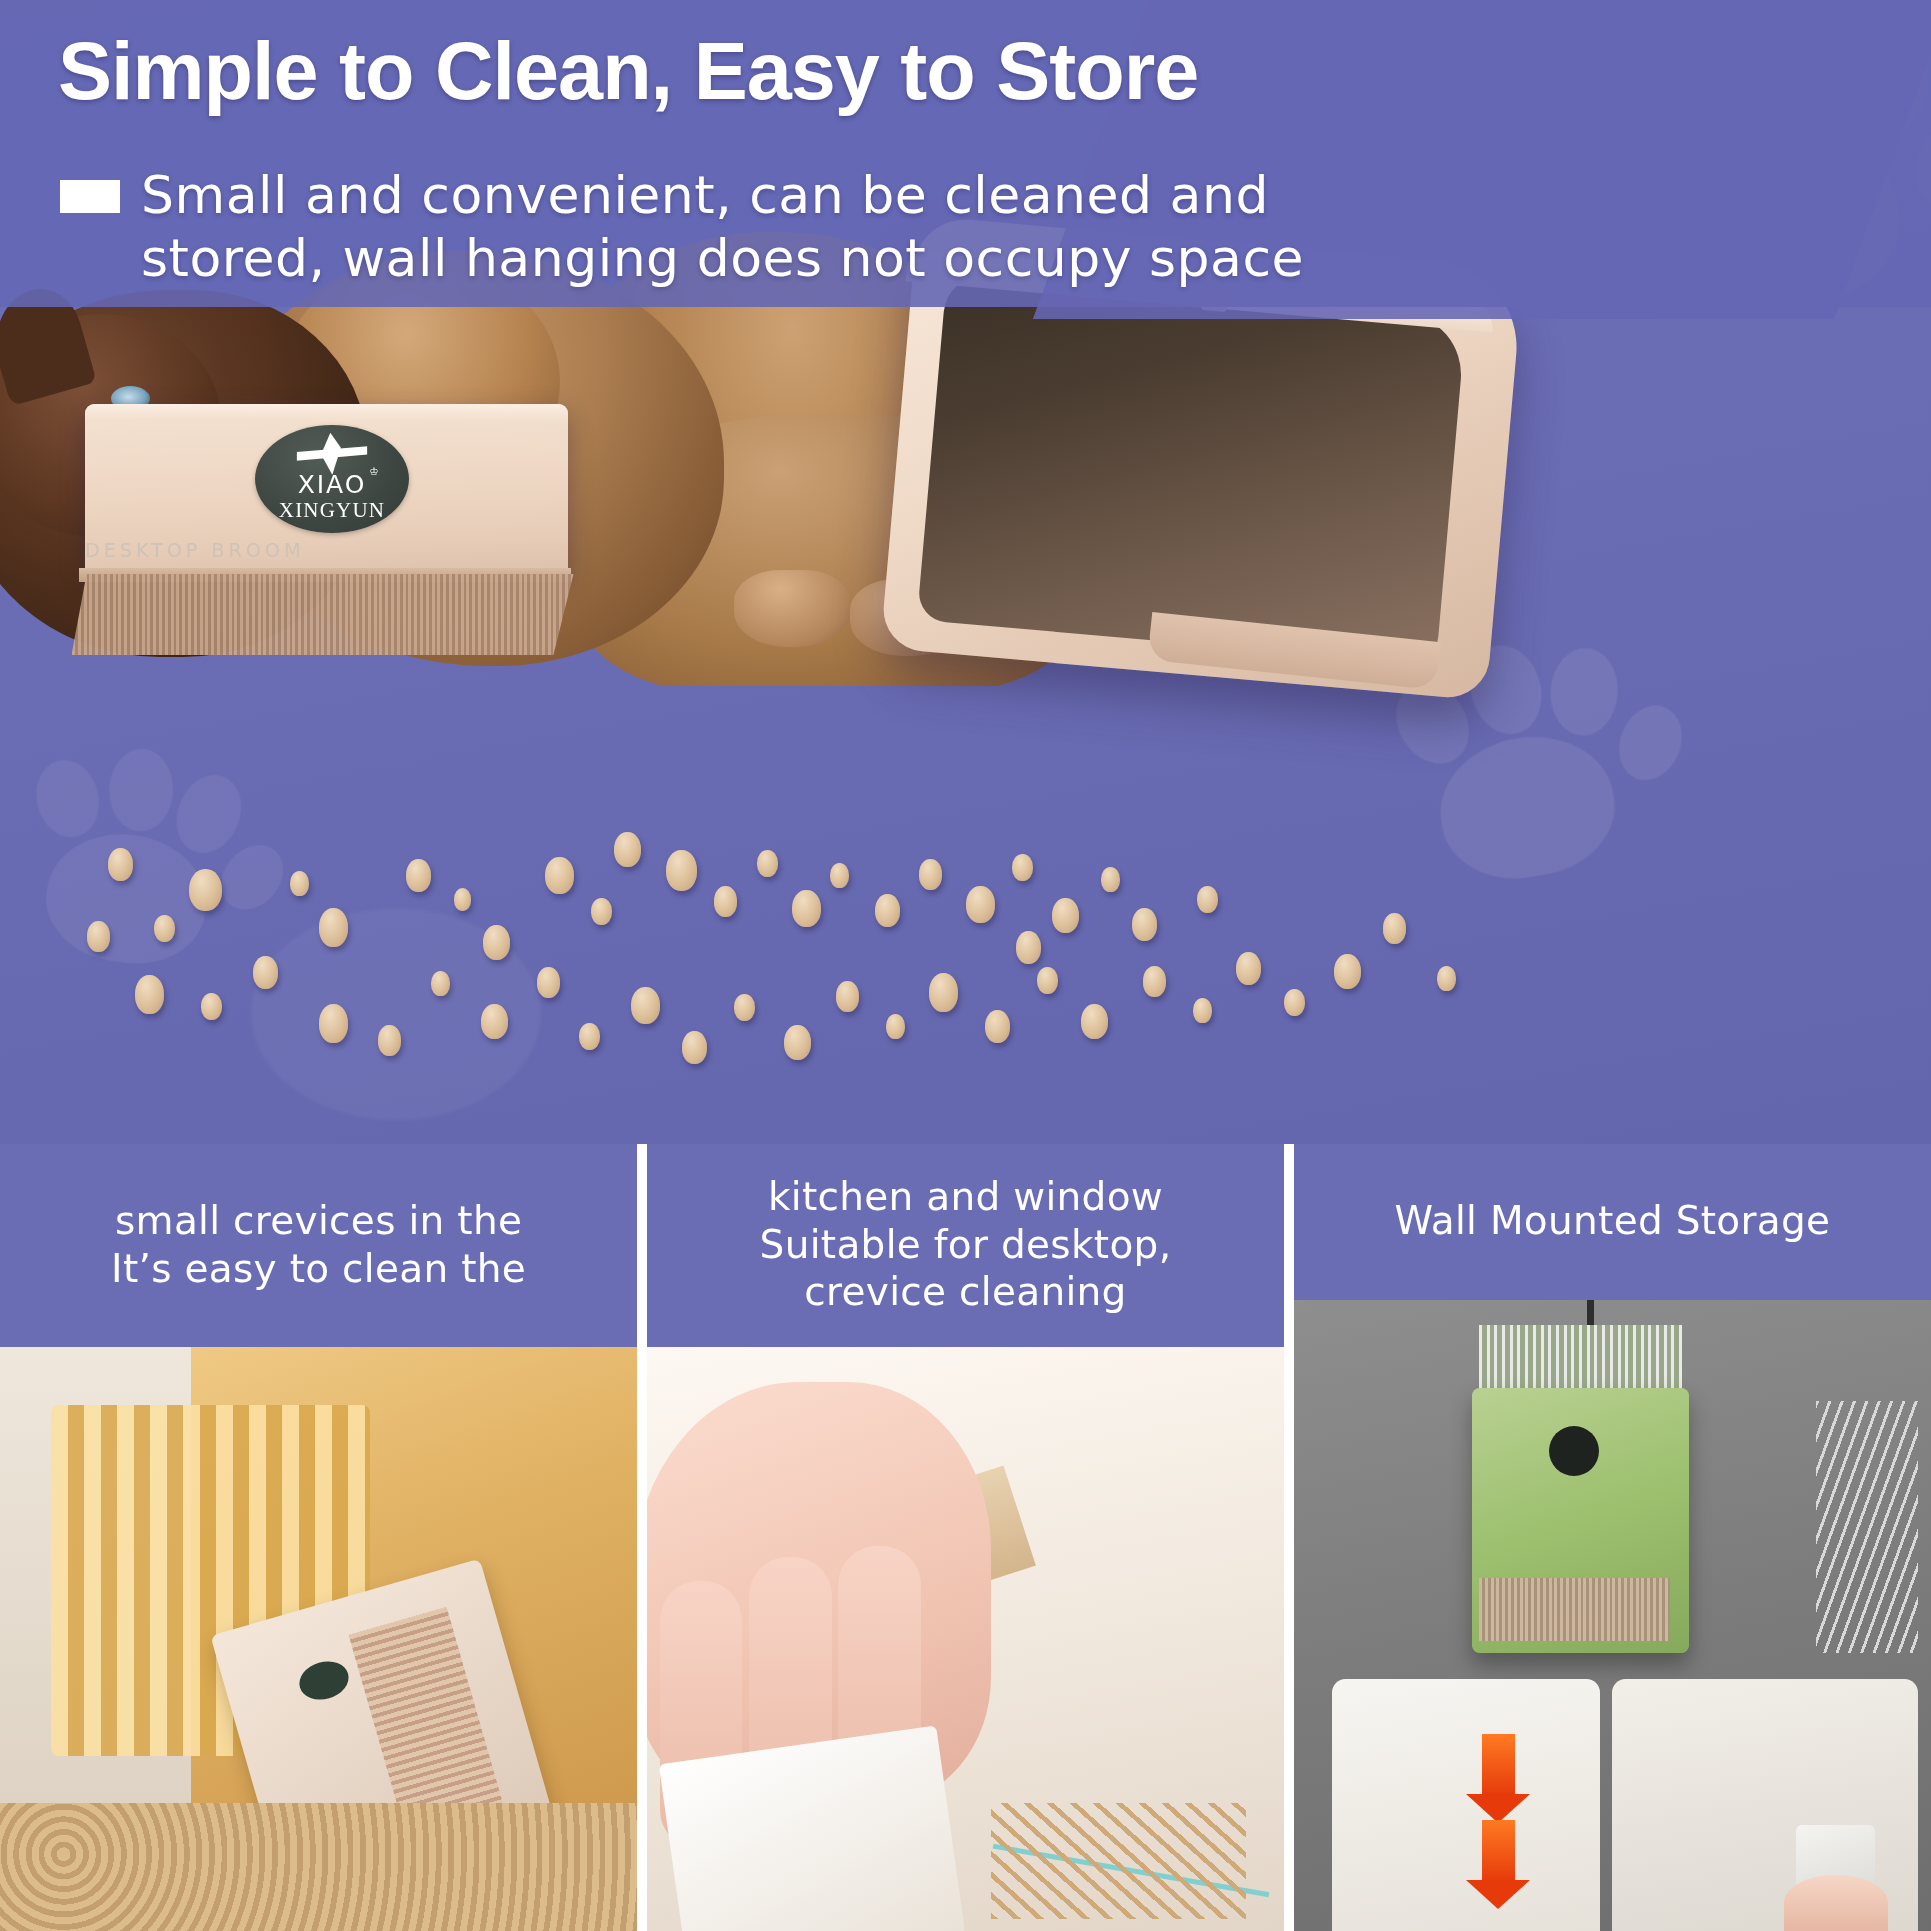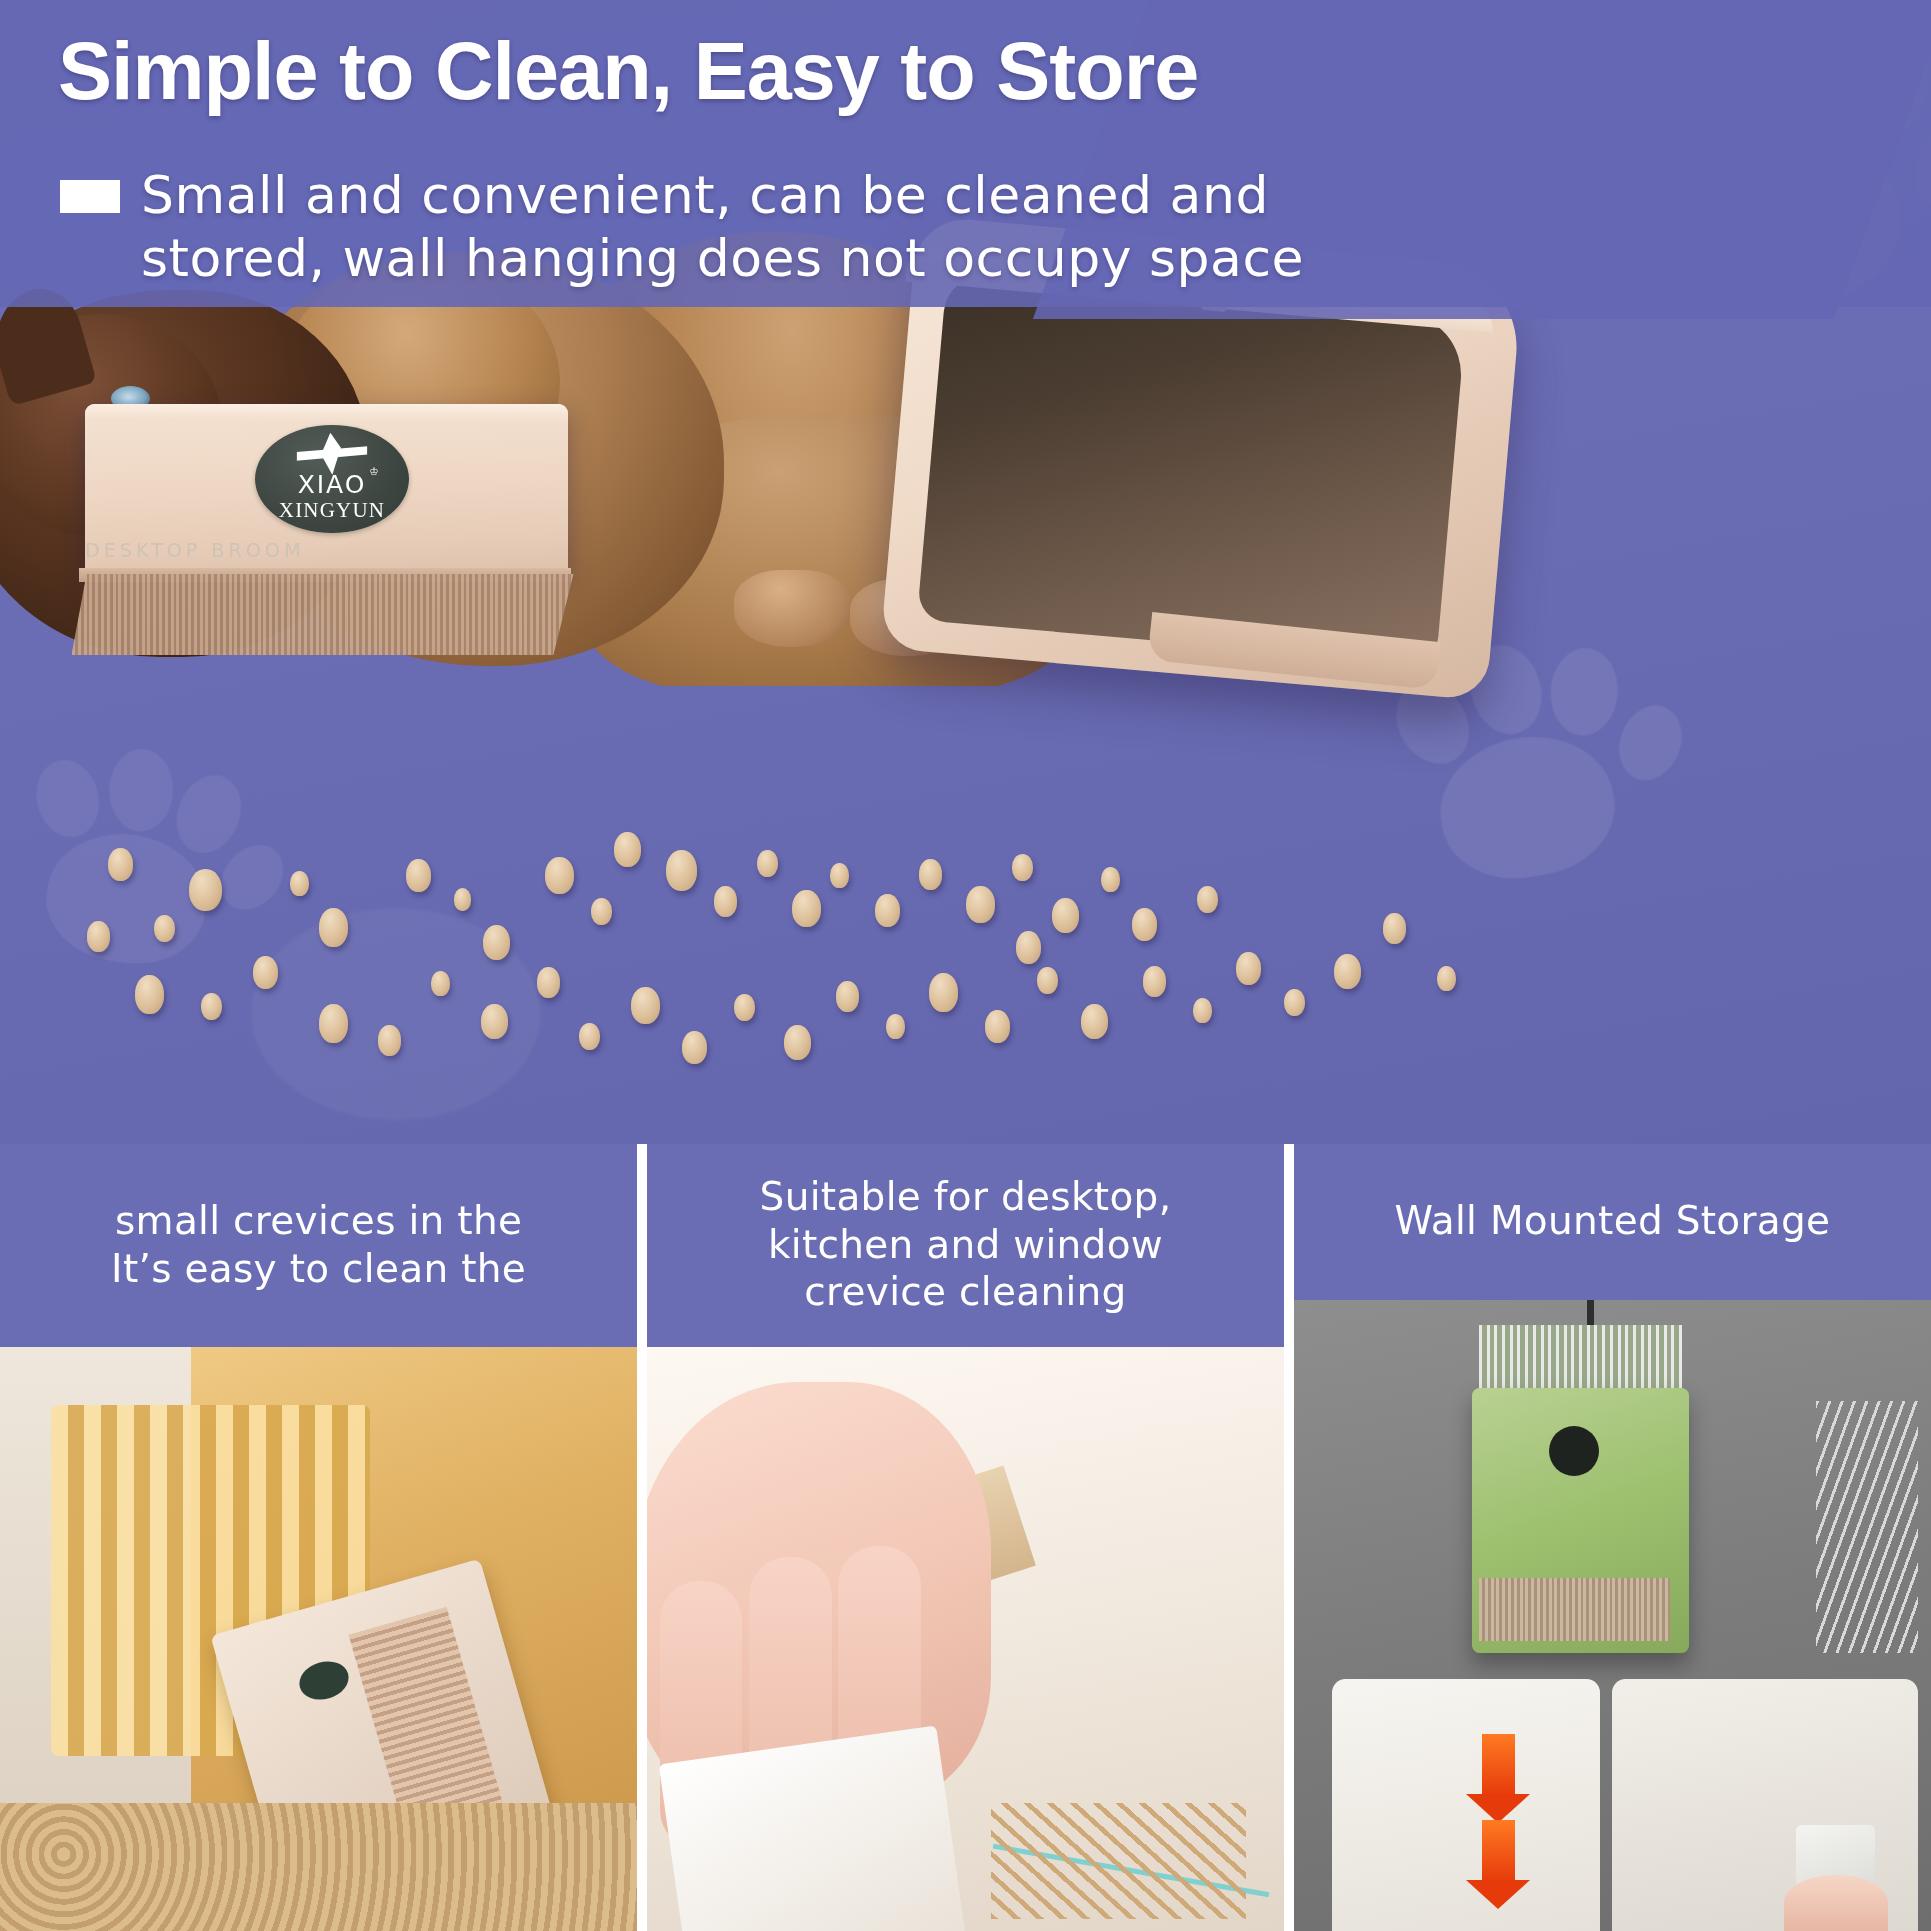--- a/index.html
+++ b/index.html
@@ -353,22 +353,22 @@
         <div class="tool"></div>
         <div class="bristle"></div>
         <div class="minilogo"></div>
         <div class="grains"></div>
       </div>
     </div>
 
     <div class="cell">
       <div class="cap h3">
         <div>
+          <div>kitchen and window</div>
           <div>Suitable for desktop,</div>
-          <div>kitchen and window</div>
           <div>crevice cleaning</div>
         </div>
       </div>
       <div class="photo p3" style="top:203px;">
         <div class="table"></div>
         <div class="hand"></div>
         <div class="finger" style="left:2%;top:40%;width:13%;height:46%;"></div>
         <div class="finger" style="left:16%;top:36%;width:13%;height:50%;"></div>
         <div class="finger" style="left:30%;top:34%;width:13%;height:48%;"></div>
         <div class="tool"></div>

